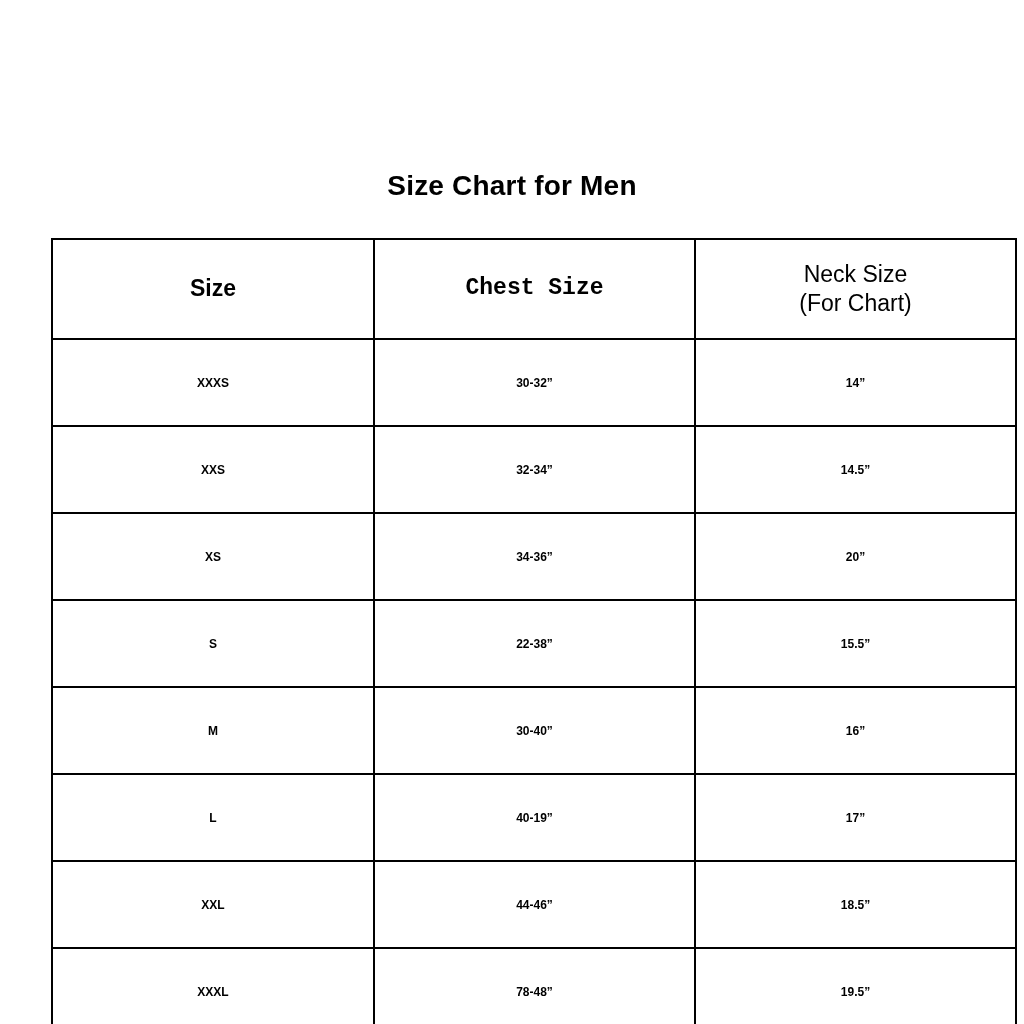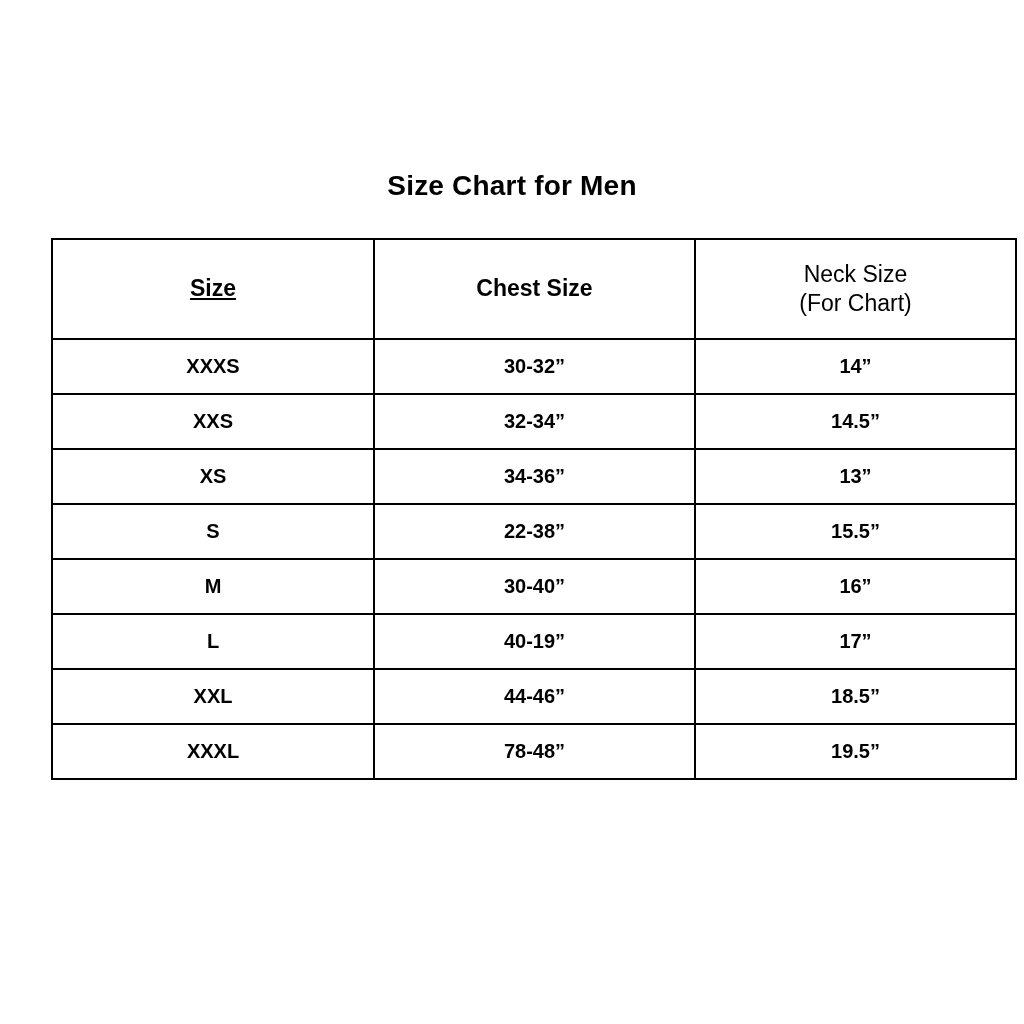--- a/index.html
+++ b/index.html
@@ -50,25 +50,25 @@
     color: #000000;
   }
   table.size-table thead th {
     height: 98px;
     font-size: 23px;
     line-height: 1.28;
     padding: 0 6px;
   }
   table.size-table tbody td {
     height: 53px;
-    font-size: 20px;
-    padding: 0 6px;
+    font-size: 12px;
+    padding: 16px 6px;
   }
-  .col-size { width: 308px; text-decoration: underline; }
-  .col-chest { width: 307px; }
+  .col-size { width: 308px; }
+  .col-chest { width: 307px; font-family: Liberation Mono, monospace; }
   .col-neck { width: 307px; }
   .hdr-sub {
     display: block;
     font-size: 23px;
     font-weight: normal;
   }
 </style>
 </head>
 <body>
 
@@ -95,21 +95,21 @@
           <td>14”</td>
         </tr>
         <tr>
           <td>XXS</td>
           <td>32-34”</td>
           <td>14.5”</td>
         </tr>
         <tr>
           <td>XS</td>
           <td>34-36”</td>
-          <td>13”</td>
+          <td>20”</td>
         </tr>
         <tr>
           <td>S</td>
           <td>22-38”</td>
           <td>15.5”</td>
         </tr>
         <tr>
           <td>M</td>
           <td>30-40”</td>
           <td>16”</td>

